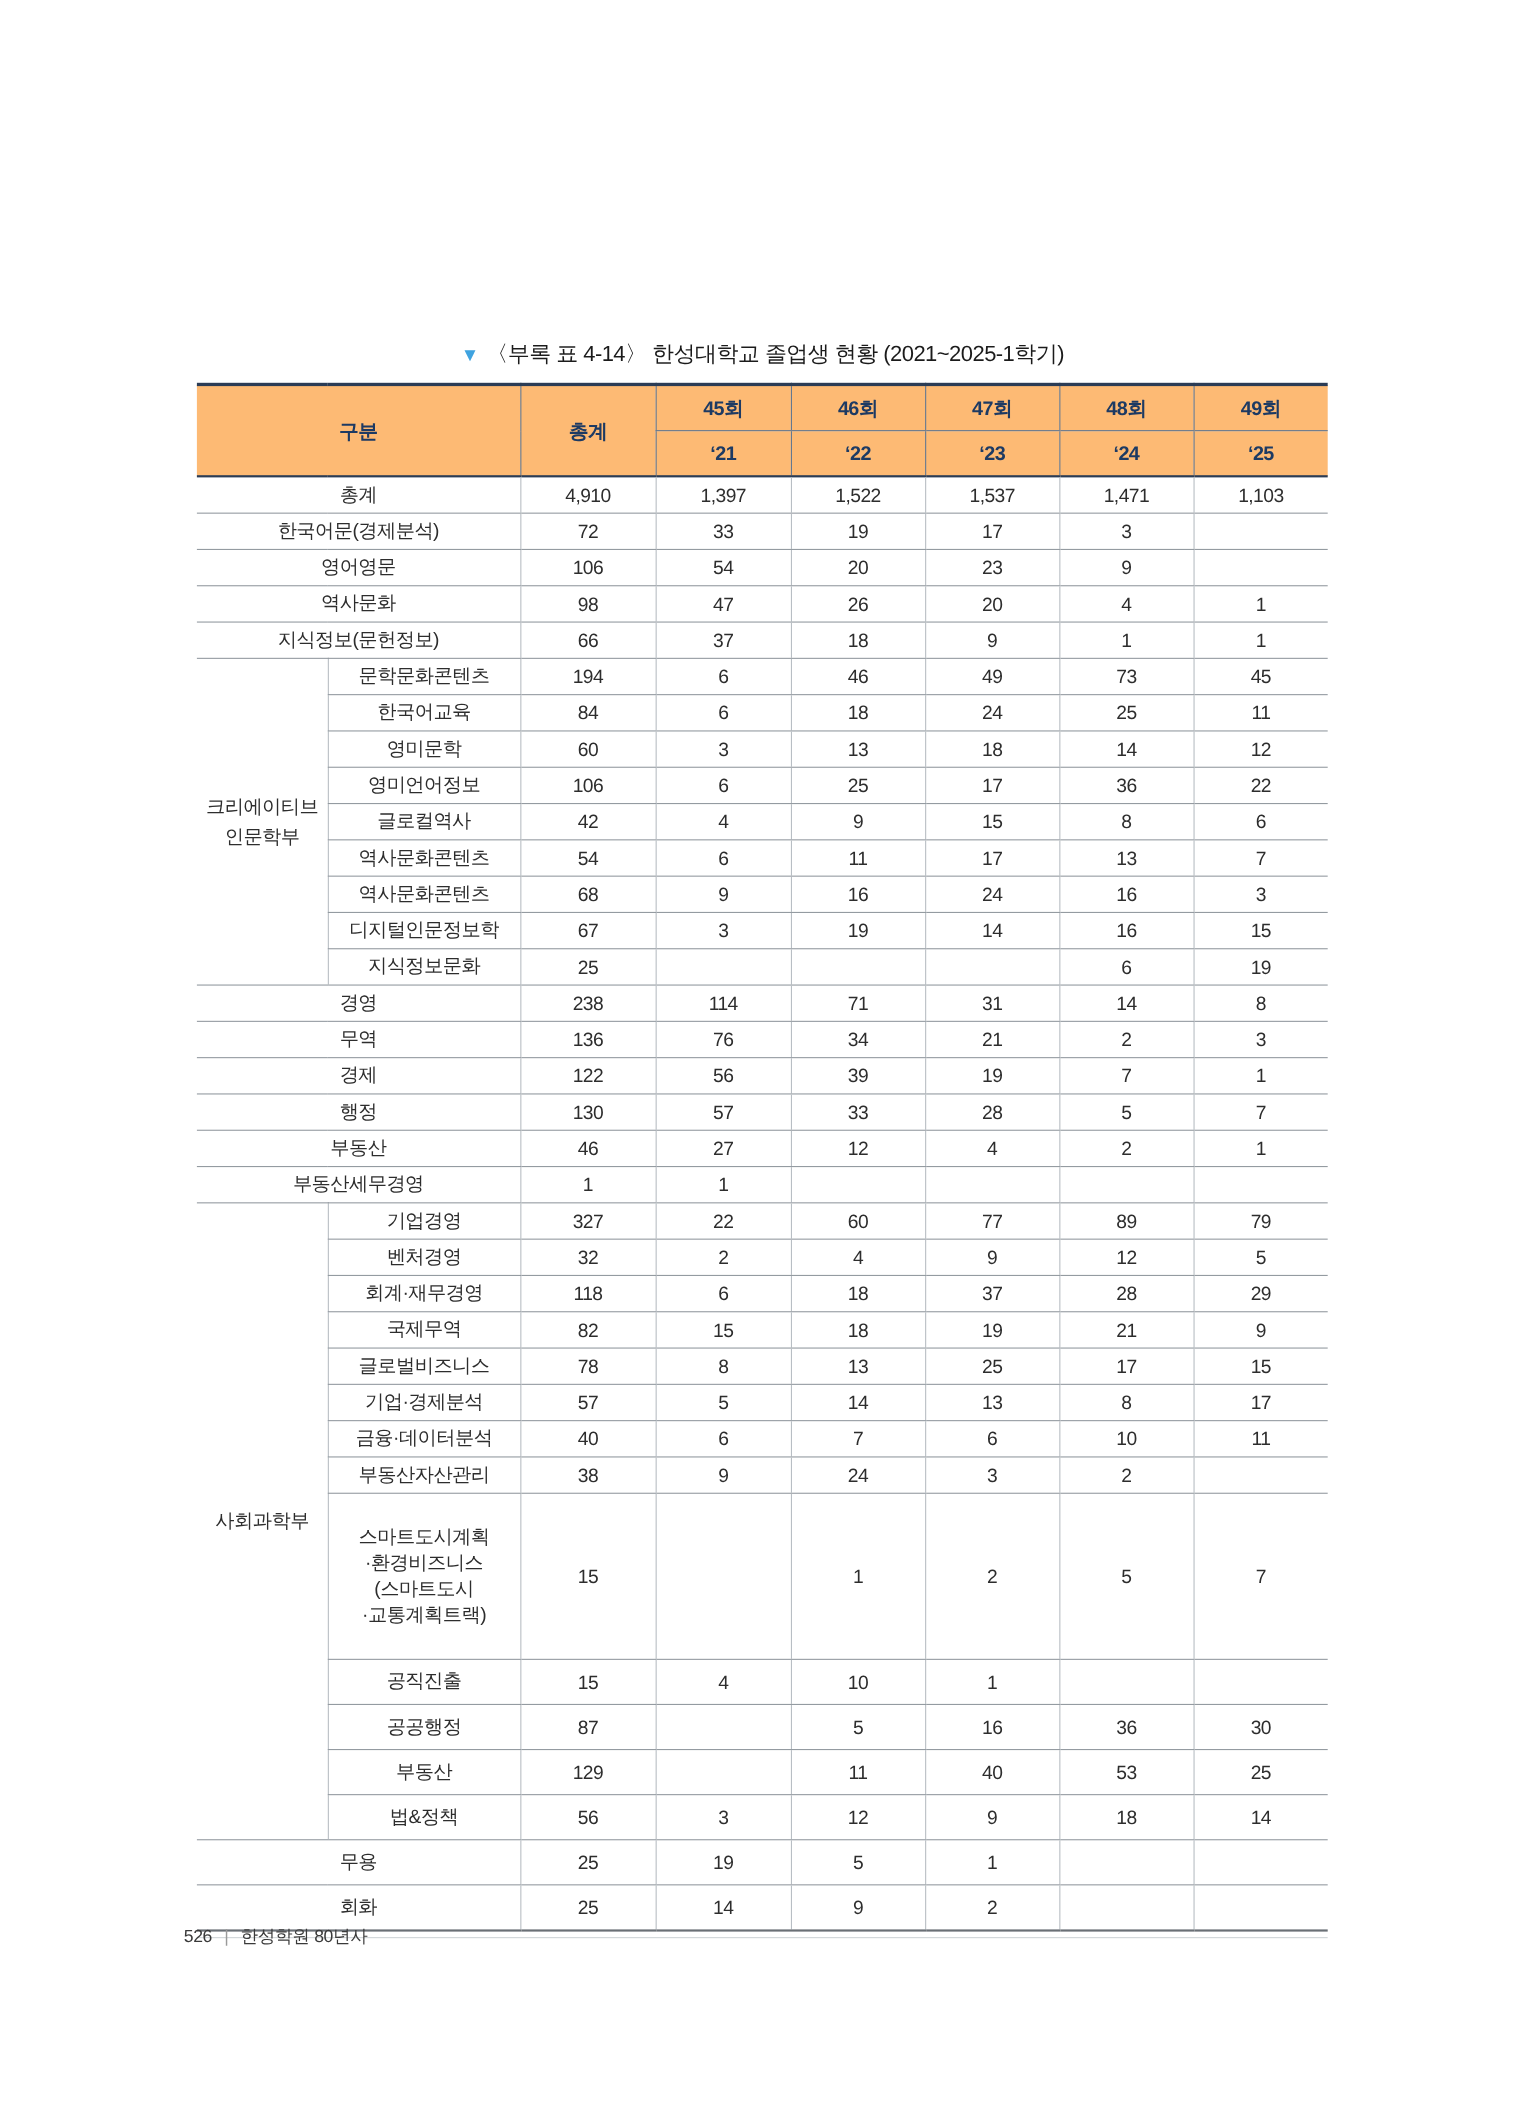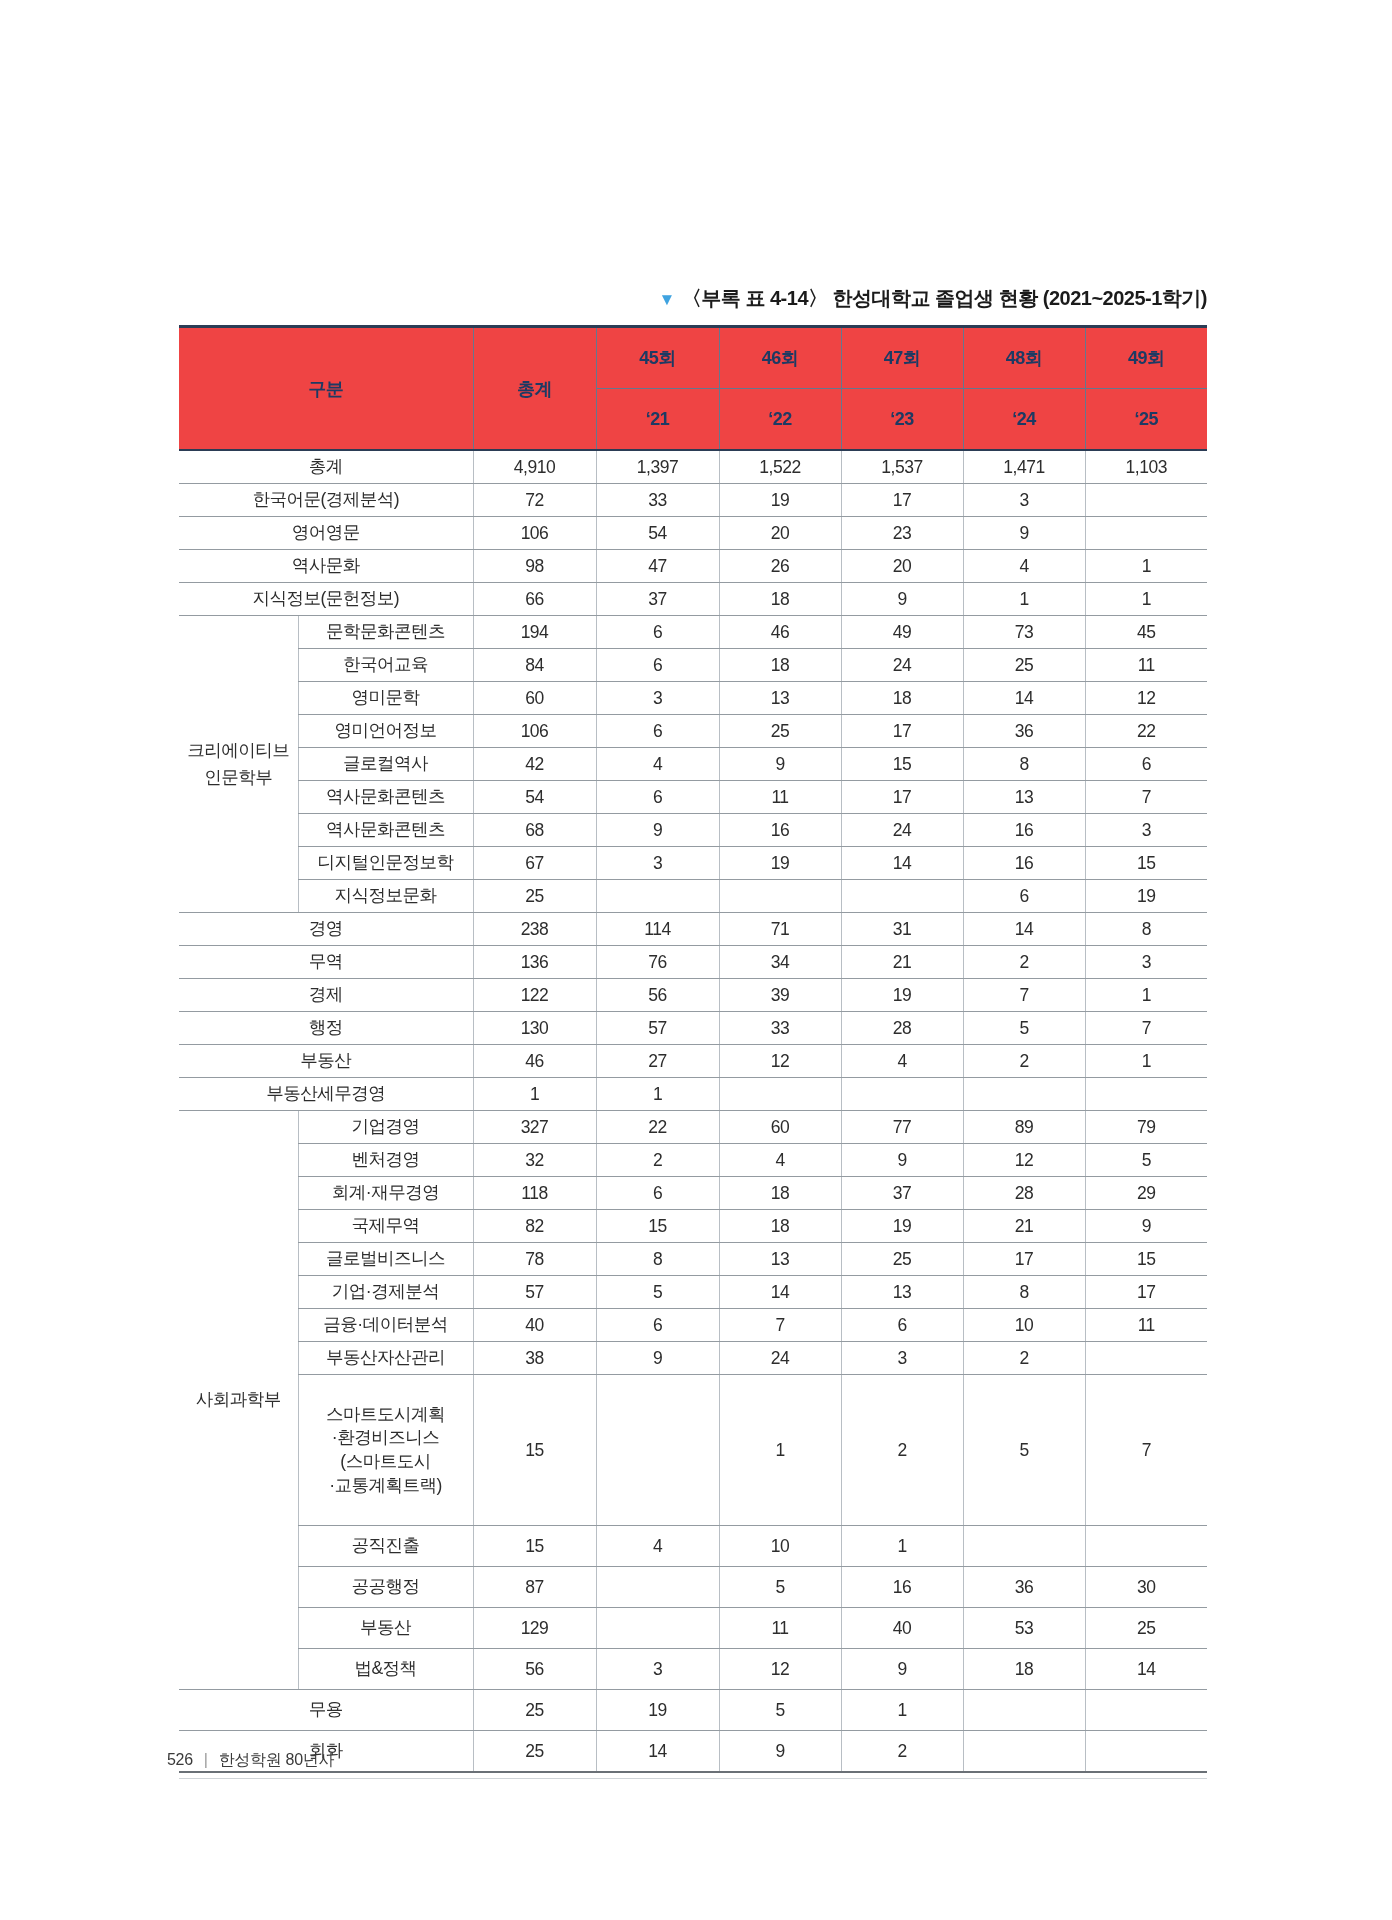--- a/index.html
+++ b/index.html
@@ -7,38 +7,39 @@
     position:relative;
     width:1392px; height:1920px;
     background:#ffffff;
     font-family:"Liberation Sans","DejaVu Sans",sans-serif;
     color:#2d2d2d;
     overflow:hidden;
   }
   .content { position:absolute; left:179px; top:285px; width:1028px; }
 
   .table-title {
-    text-align:right;
-    font-size:20px; font-weight:bold; color:#1b1b1b;
+    text-align:center;
+    font-size:20px; font-weight:normal; color:#1b1b1b;
     letter-spacing:-0.5px;
     margin-bottom:12px;
     line-height:26px;
+    margin-top:24px;
   }
   .table-title .marker { color:#3fa3e0; font-size:17px; margin-right:7px; }
 
   table.grad-table {
     width:1028px;
     border-collapse:collapse;
     table-layout:fixed;
     border-top:3px solid #2b3c55;
   }
   .grad-table th {
-    background:#ef4444; color:#1d3a63;
+    background:#fdba74; color:#1d3a63;
     font-weight:bold; font-size:18px;
-    height:36px; padding:12px; text-align:center; vertical-align:middle;
+    height:36px; padding:2px; text-align:center; vertical-align:middle;
     letter-spacing:-0.5px;
   }
   .grad-table th.total,
   .grad-table th.session,
   .grad-table th.year { border-left:1px solid #64788f; }
   .grad-table th.session { border-bottom:1px solid #64788f; }
   .grad-table th.category,
   .grad-table th.total,
   .grad-table th.year { border-bottom:2.5px solid #2b3c55; }
 

